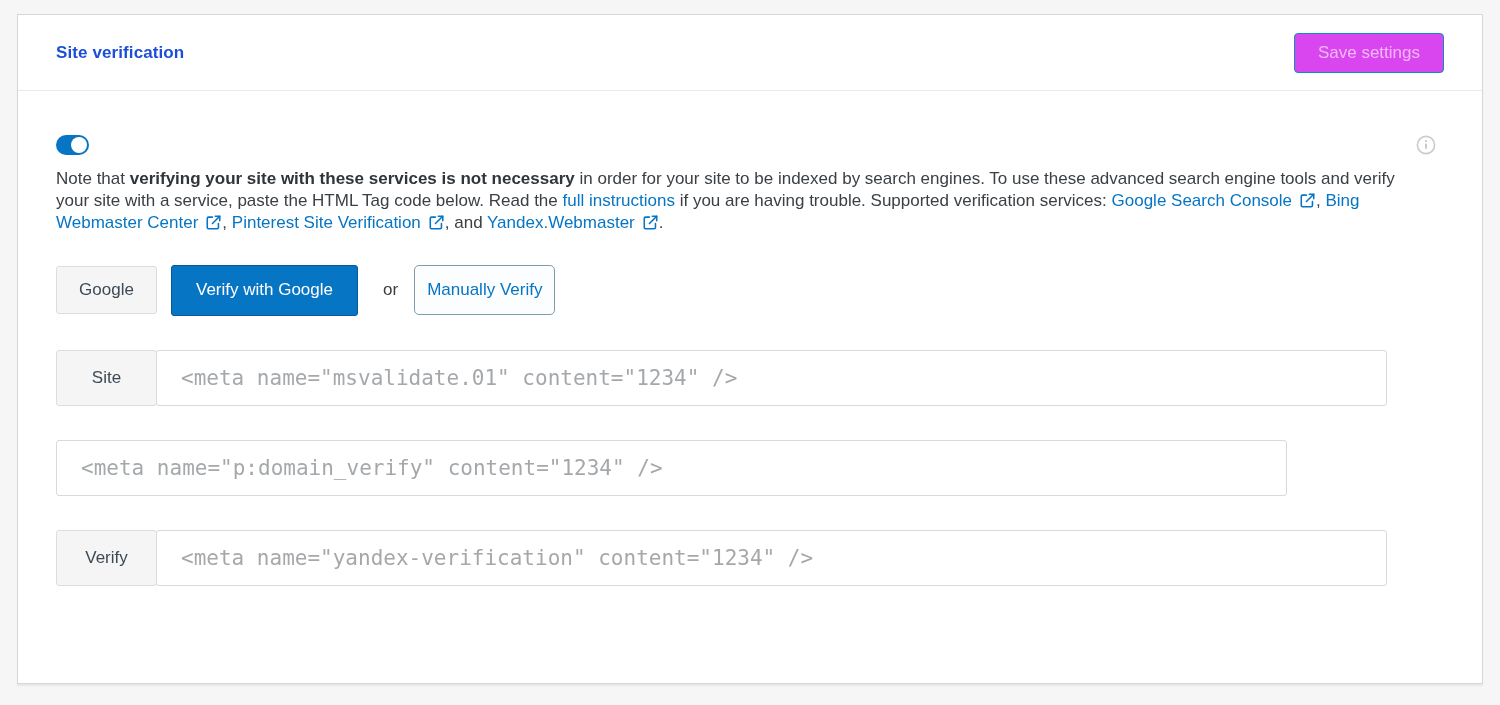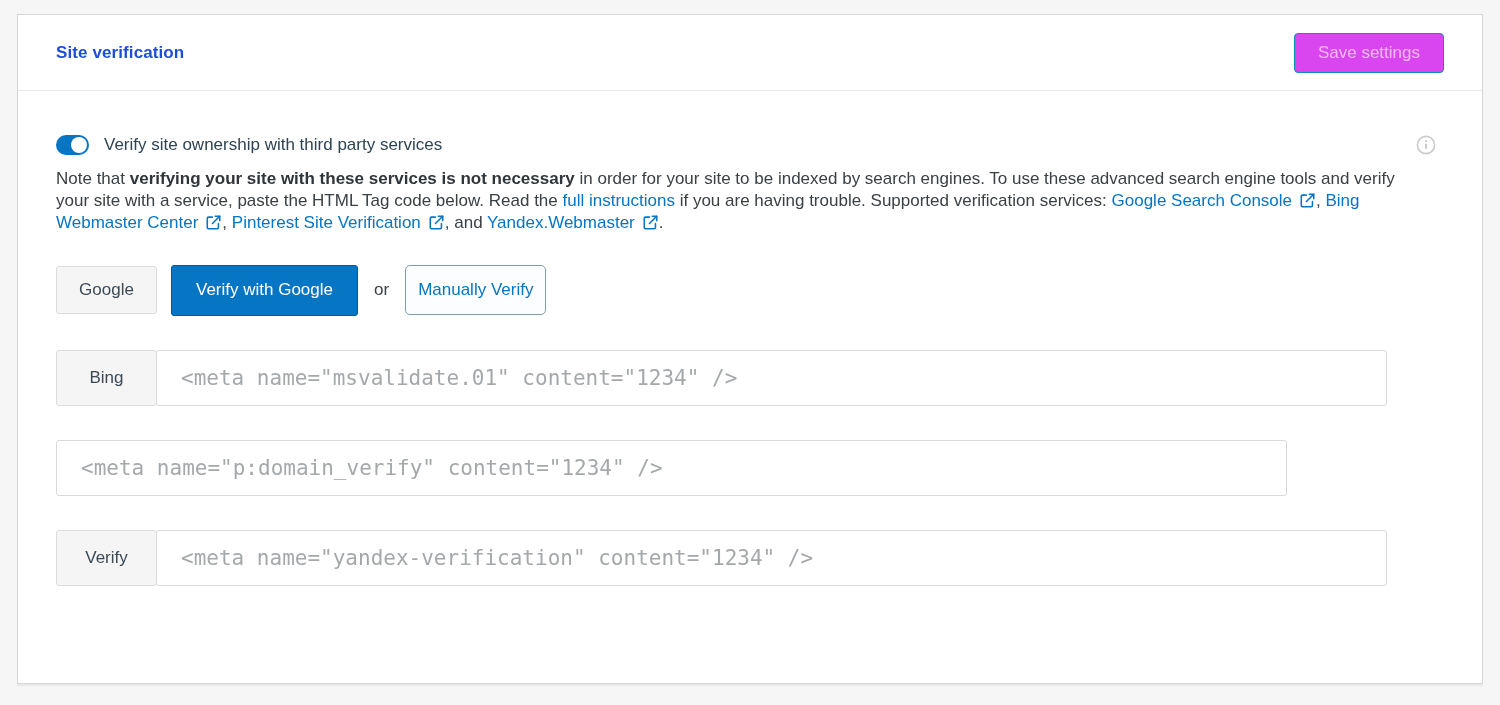--- a/index.html
+++ b/index.html
@@ -119,21 +119,21 @@
     padding: 0 24px;
     background: #0675c4;
     border: 1px solid #045a9b;
     border-radius: 3px;
     color: #ffffff;
     font-size: 17px;
     font-weight: 400;
     cursor: pointer;
   }
   .or-text {
-    margin: 0 16px 0 16px;
+    margin: 0 16px 0 25px;
     font-size: 17px;
     color: #3b4045;
   }
   .btn-secondary {
     font-family: "Liberation Sans", sans-serif;
     height: 50px;
     padding: 0 12px;
     background: #fbfdfe;
     border: 1px solid #7f9cae;
     border-radius: 5px;
@@ -180,21 +180,20 @@
         <circle cx="10" cy="10" r="8.6" fill="none" stroke="#cbcbcb" stroke-width="1.6"></circle>
         <rect x="9.1" y="8.6" width="1.8" height="5.4" rx="0.9" fill="#c4c4c4"></rect>
         <circle cx="10" cy="6" r="1.1" fill="#c4c4c4"></circle>
       </svg>
     </span>
 
     <div class="toggle-row">
       <span class="toggle">
           <span class="knob"></span>
         </span>
-      <span class="toggle-label">Verify site ownership with third party services</span>
     </div>
 
     <p class="description"><span>Note that </span><strong>verifying your site with these services is not necessary</strong><span> in order for your site to be indexed by search engines. To use these advanced search engine tools and verify your site with a service, paste the HTML Tag code below. Read the </span><a class="link">full instructions</a><span> if you are having trouble. Supported verification services: </span><a class="link">Google Search Console</a><svg class="ext-icon" width="17" height="17" viewBox="0 0 24 24" fill="none" stroke="#0675c4" stroke-width="2.2" stroke-linecap="round" stroke-linejoin="round">
           <path d="M19 13.5V19a1.8 1.8 0 0 1-1.8 1.8H5A1.8 1.8 0 0 1 3.2 19V6.2A1.8 1.8 0 0 1 5 4.4h5.5"></path>
           <path d="M14.5 3.2H20.8V9.5"></path>
           <path d="M10.5 13.5 20.8 3.2"></path>
         </svg><span>, </span><a class="link">Bing Webmaster Center</a><svg class="ext-icon" width="17" height="17" viewBox="0 0 24 24" fill="none" stroke="#0675c4" stroke-width="2.2" stroke-linecap="round" stroke-linejoin="round">
           <path d="M19 13.5V19a1.8 1.8 0 0 1-1.8 1.8H5A1.8 1.8 0 0 1 3.2 19V6.2A1.8 1.8 0 0 1 5 4.4h5.5"></path>
           <path d="M14.5 3.2H20.8V9.5"></path>
           <path d="M10.5 13.5 20.8 3.2"></path>
@@ -209,21 +208,21 @@
         </svg><span>.</span></p>
 
     <div class="google-row">
       <span class="service-label">Google</span>
       <button class="btn-primary">Verify with Google</button>
       <span class="or-text">or</span>
       <button class="btn-secondary">Manually Verify</button>
     </div>
 
     <div class="service-row">
-      <span class="service-label">Bing</span>
+      <span class="service-label">Site</span>
       <input class="service-input" type="text" placeholder="&lt;meta name=&quot;msvalidate.01&quot; content=&quot;1234&quot; /&gt;" style="">
     </div>
 
     <div class="service-row">
       <input class="service-input" type="text" placeholder="&lt;meta name=&quot;p:domain_verify&quot; content=&quot;1234&quot; /&gt;" style="">
     </div>
 
     <div class="service-row">
       <span class="service-label">Verify</span>
       <input class="service-input" type="text" placeholder="&lt;meta name=&quot;yandex-verification&quot; content=&quot;1234&quot; /&gt;" style="">

